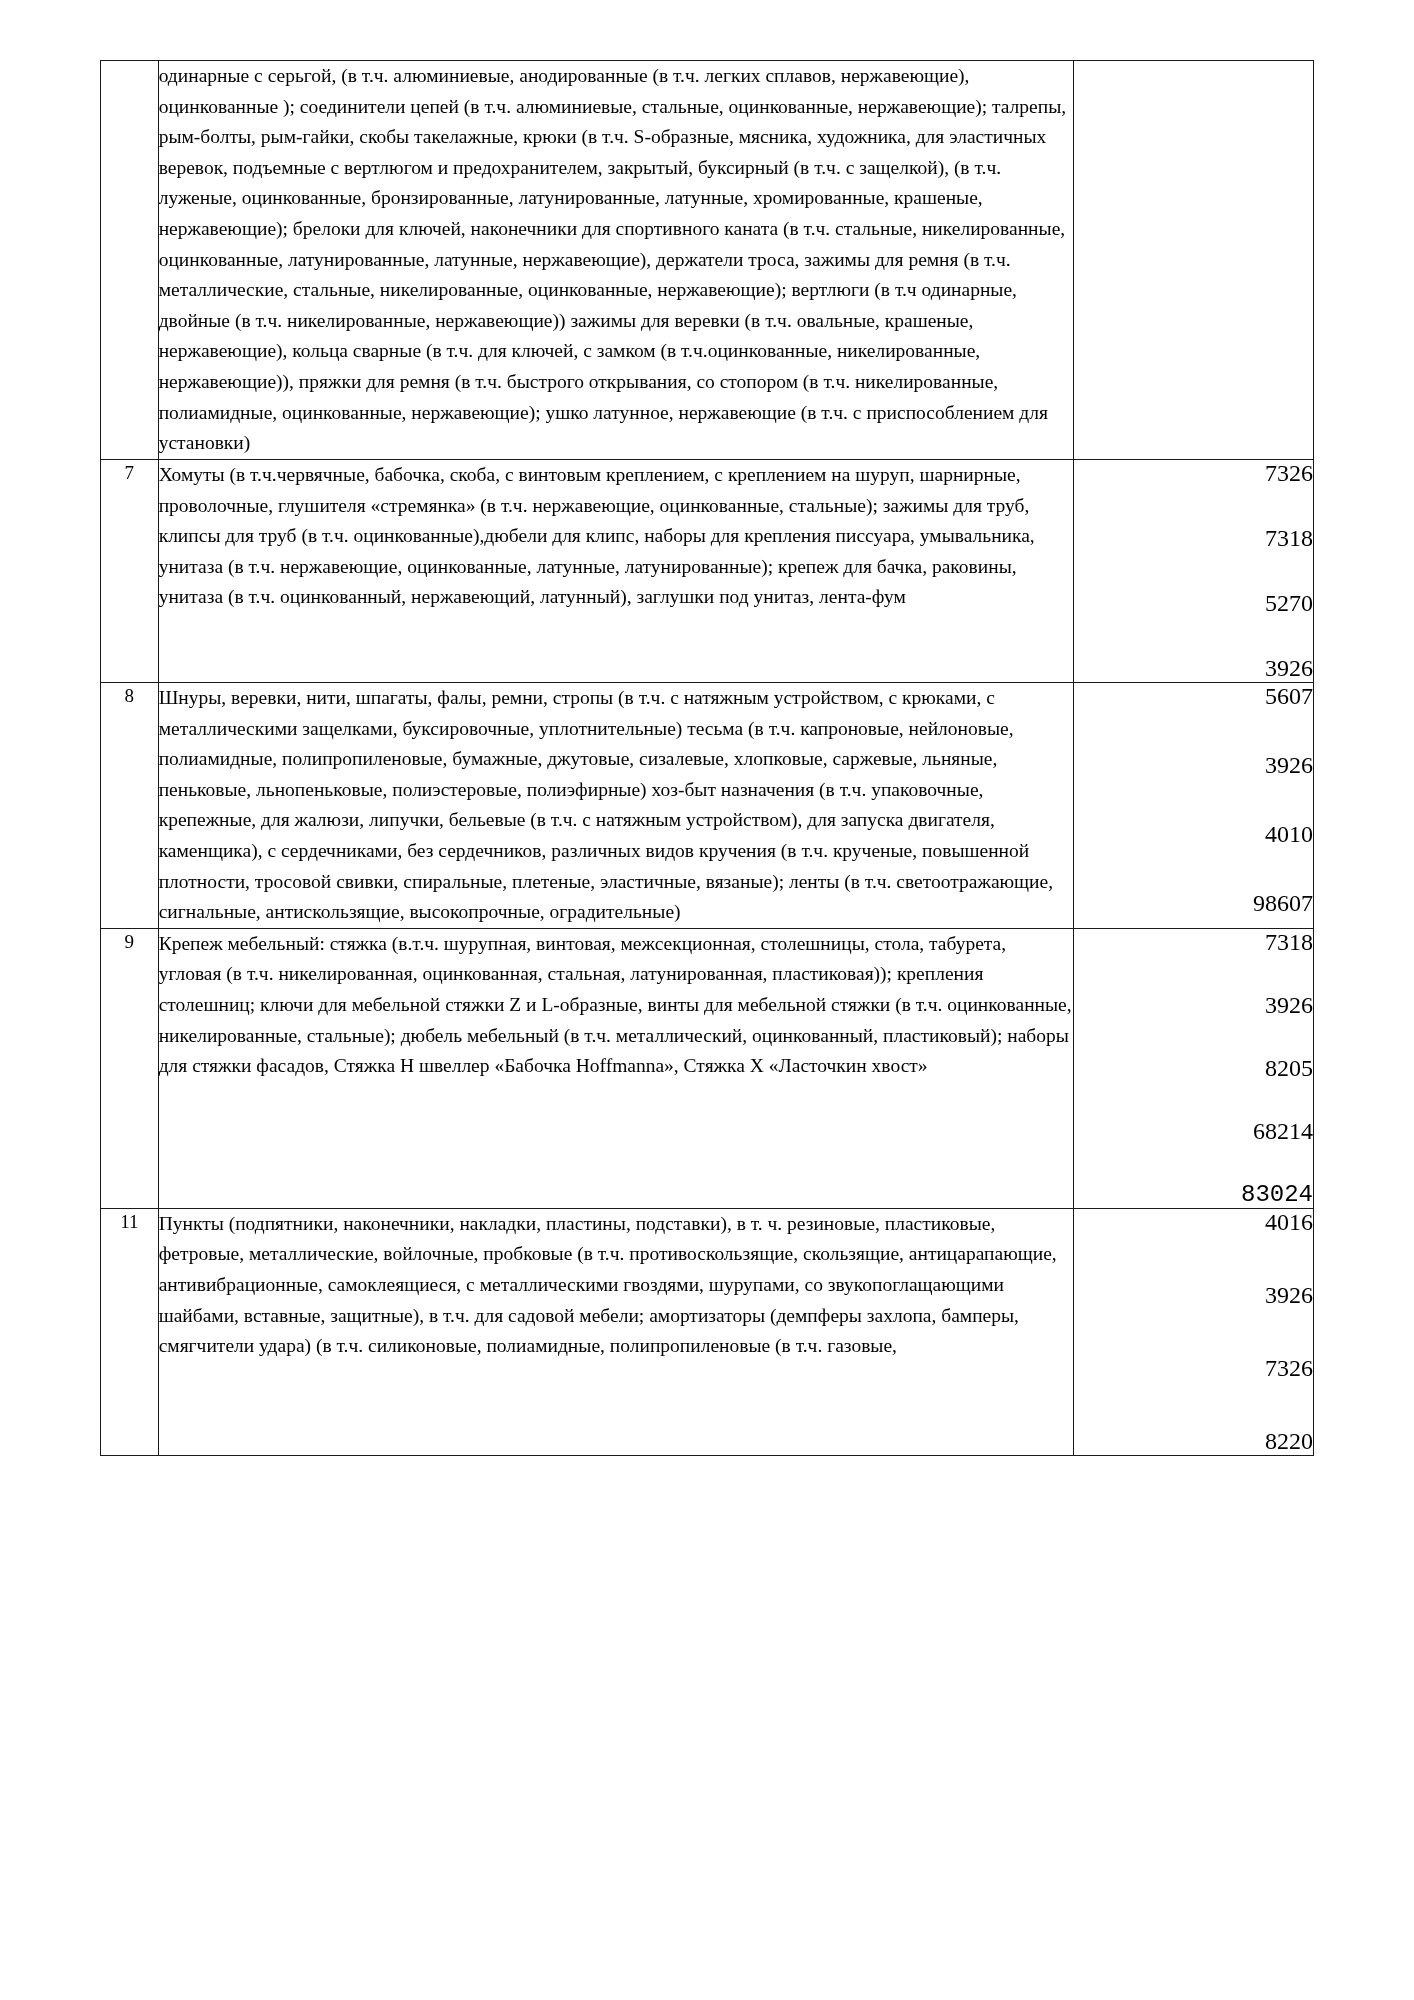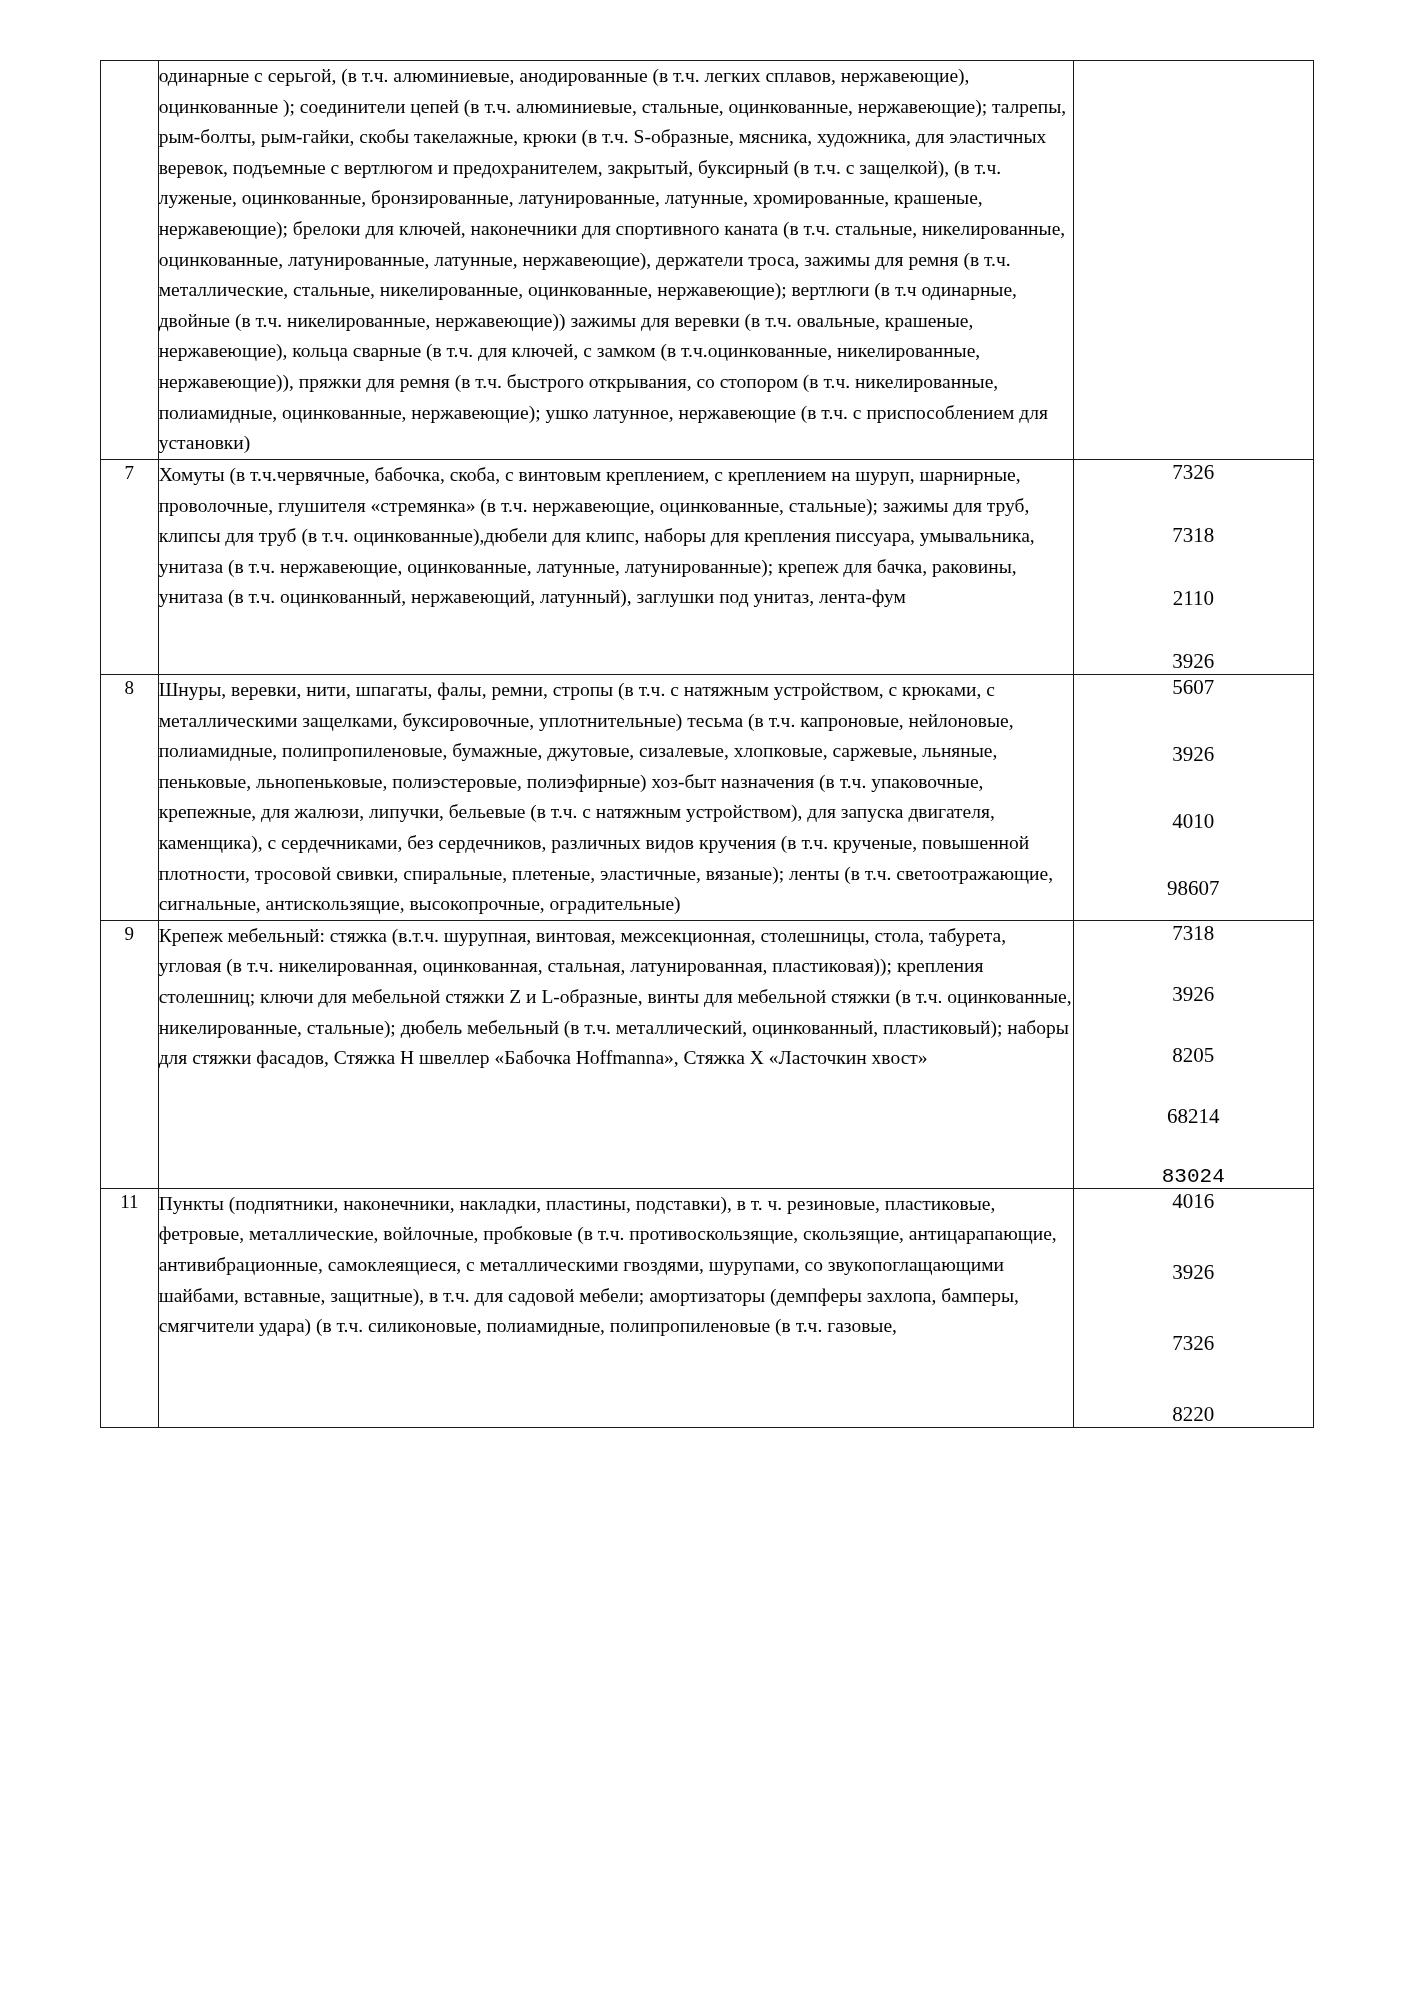--- a/index.html
+++ b/index.html
@@ -43,23 +43,23 @@
     width: 840px;
     padding: 9px 12px 10px 14px;
     font-size: 19.5px;
     line-height: 1.57;
     text-align: left;
     hyphens: none;
   }
   td.col-codes {
     width: 220px;
     padding: 10px 0 10px 0;
-    text-align: center;
+    text-align: right;
     vertical-align: top;
-    font-size: 21px;
+    font-size: 24px;
   }
   .code-line {
     display: block;
   }
   
   .codes-r7 .code-line { margin-bottom: 38px; }
   .codes-r7 .code-line:last-child { margin-bottom: 0; }
   .codes-r8 .code-line { margin-bottom: 42px; }
   .codes-r8 .code-line:last-child { margin-bottom: 0; }
   .codes-r9 .code-line { margin-bottom: 36px; }
@@ -86,21 +86,21 @@
         <td class="col-text">одинарные с серьгой,  (в т.ч. алюминиевые, анодированные (в т.ч. легких сплавов, нержавеющие), оцинкованные ); соединители цепей (в т.ч. алюминиевые, стальные, оцинкованные, нержавеющие);  талрепы, рым-болты, рым-гайки, скобы такелажные, крюки (в т.ч. S-образные, мясника, художника, для эластичных веревок, подъемные с вертлюгом и предохранителем, закрытый, буксирный (в т.ч. с защелкой), (в т.ч. луженые, оцинкованные, бронзированные, латунированные, латунные, хромированные, крашеные, нержавеющие);  брелоки для ключей, наконечники для спортивного каната (в т.ч. стальные, никелированные, оцинкованные, латунированные, латунные, нержавеющие), держатели троса, зажимы для ремня (в т.ч. металлические, стальные, никелированные, оцинкованные, нержавеющие); вертлюги (в т.ч одинарные, двойные (в т.ч. никелированные, нержавеющие)) зажимы для веревки (в т.ч. овальные, крашеные, нержавеющие), кольца сварные (в т.ч. для ключей, с замком (в т.ч.оцинкованные, никелированные, нержавеющие)), пряжки для ремня (в т.ч. быстрого открывания, со стопором (в т.ч. никелированные, полиамидные, оцинкованные, нержавеющие); ушко латунное, нержавеющие (в т.ч. с приспособлением для установки)</td>
         <td class="col-codes"></td>
       </tr>
 
       <tr>
         <td class="col-num num-mid">7</td>
         <td class="col-text">Хомуты  (в т.ч.червячные, бабочка, скоба, с винтовым креплением, с креплением на шуруп, шарнирные, проволочные, глушителя «стремянка»  (в т.ч. нержавеющие, оцинкованные, стальные); зажимы для труб, клипсы для труб (в т.ч. оцинкованные),дюбели для клипс, наборы для крепления писсуара, умывальника, унитаза (в т.ч. нержавеющие, оцинкованные, латунные, латунированные); крепеж для бачка, раковины,  унитаза (в т.ч. оцинкованный, нержавеющий, латунный), заглушки под унитаз, лента-фум</td>
         <td class="col-codes codes-r7 pad-top-r7">
           <span class="code-line">7326</span>
           <span class="code-line">7318</span>
-          <span class="code-line">2110</span>
+          <span class="code-line">5270</span>
           <span class="code-line">3926</span>
         </td>
       </tr>
 
       <tr>
         <td class="col-num num-mid">8</td>
         <td class="col-text">Шнуры, веревки, нити, шпагаты, фалы, ремни, стропы (в т.ч. с натяжным устройством, с крюками, с металлическими защелками, буксировочные, уплотнительные) тесьма  (в т.ч. капроновые, нейлоновые, полиамидные, полипропиленовые, бумажные, джутовые, сизалевые,  хлопковые, саржевые, льняные, пеньковые, льнопеньковые, полиэстеровые, полиэфирные) хоз-быт назначения (в т.ч. упаковочные, крепежные, для жалюзи, липучки, бельевые (в т.ч. с натяжным устройством), для запуска двигателя, каменщика), с сердечниками, без сердечников, различных видов кручения (в т.ч. крученые, повышенной плотности, тросовой свивки, спиральные, плетеные, эластичные, вязаные); ленты (в т.ч. светоотражающие, сигнальные, антискользящие, высокопрочные, оградительные)</td>
         <td class="col-codes codes-r8 pad-top-r8">
           <span class="code-line">5607</span>
           <span class="code-line">3926</span>

